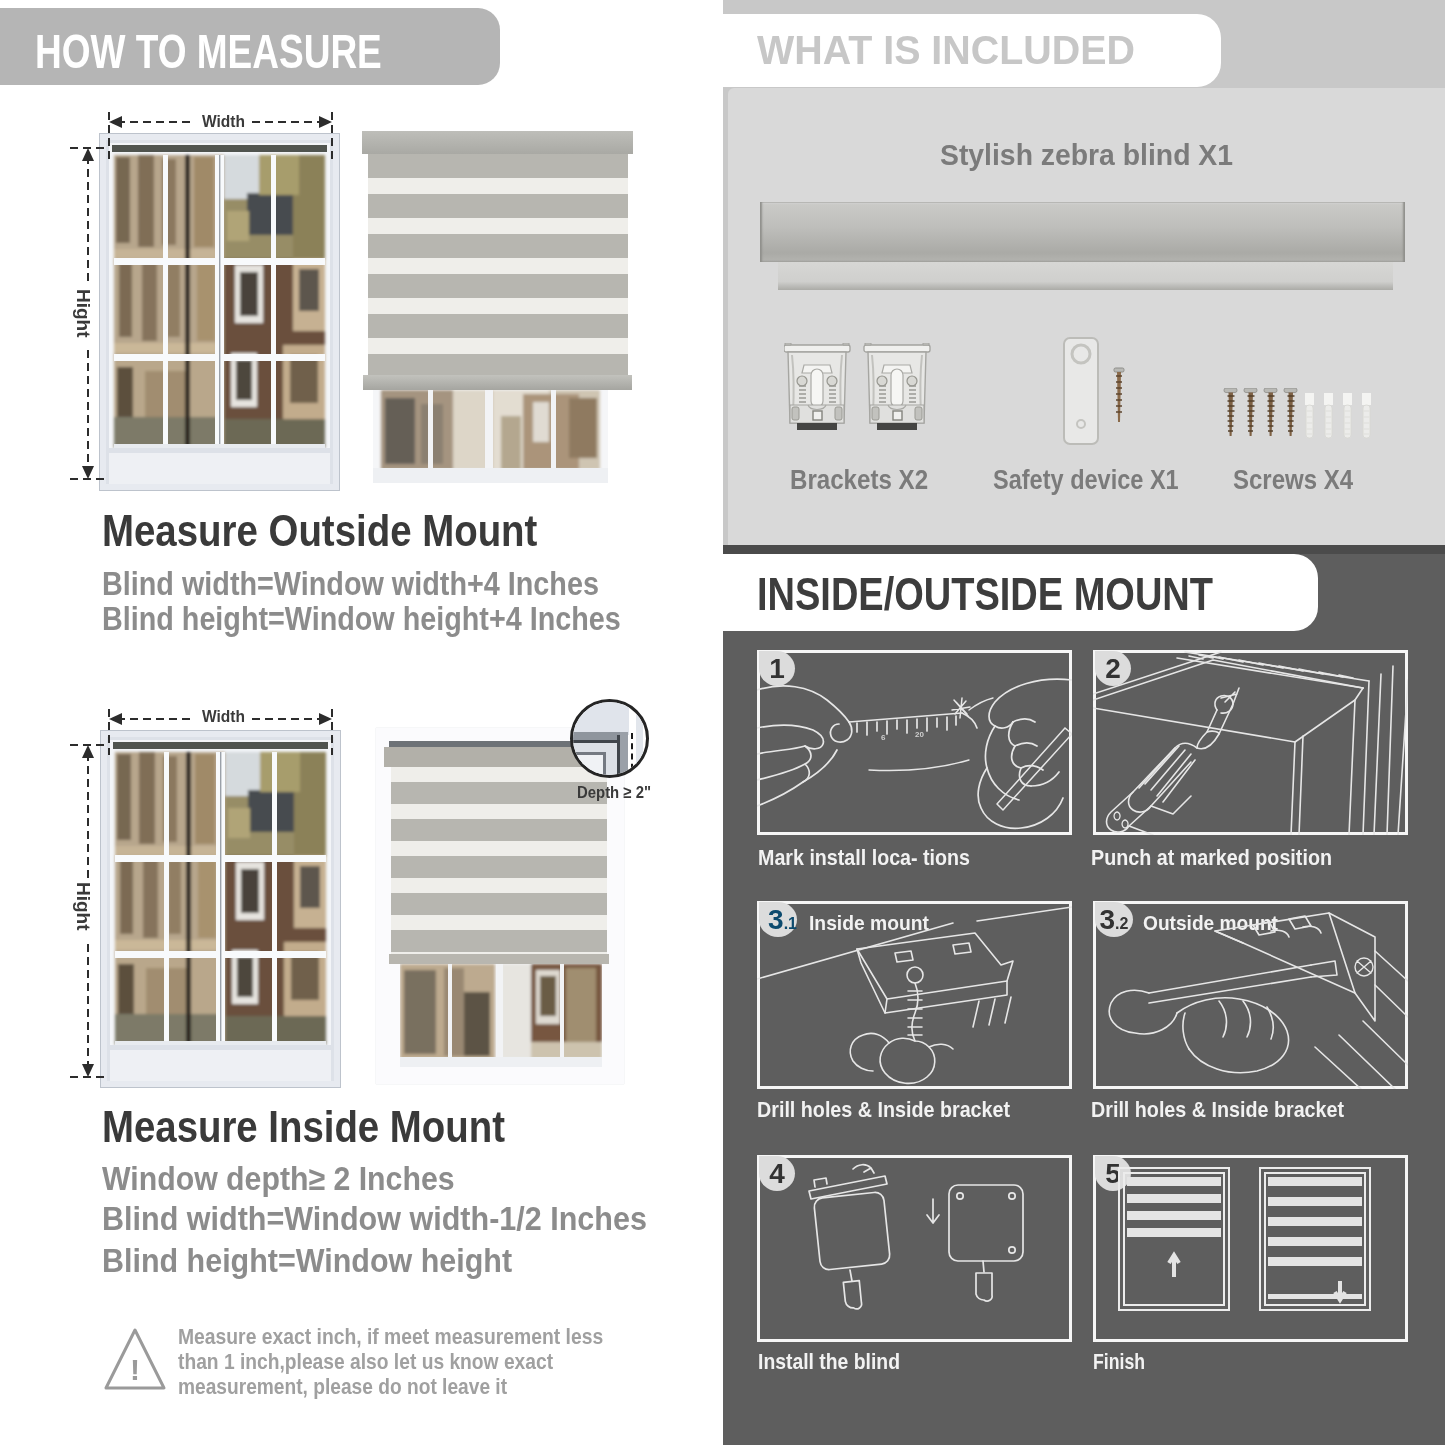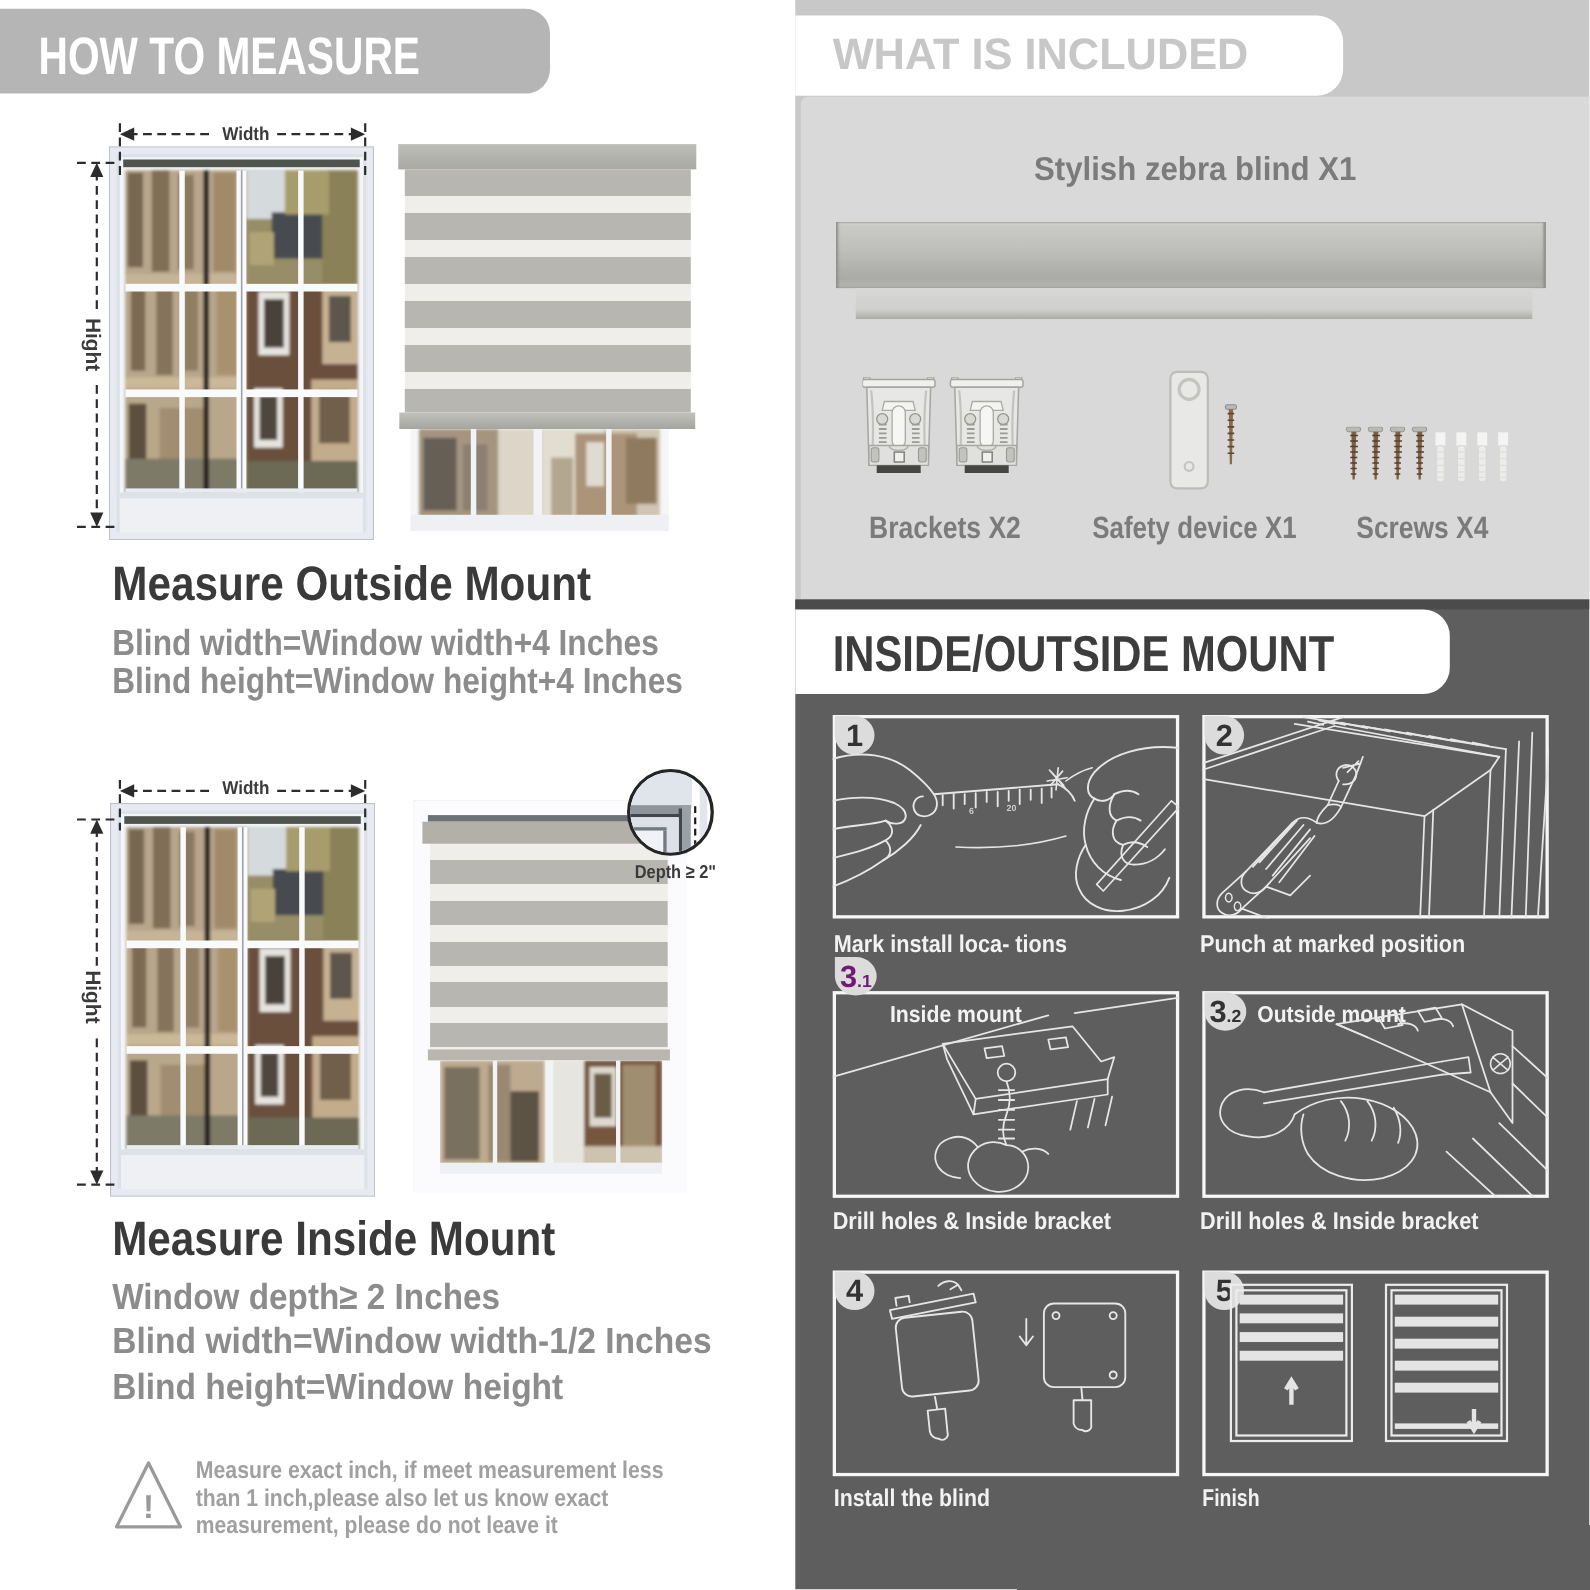--- a/index.html
+++ b/index.html
@@ -280,21 +280,21 @@
 
 <div class="abs pnl" style="left:757px;top:650px;width:315px;height:185px;border:3px solid #f6f6f6;box-sizing:border-box;"></div>
 <div class="abs pnl" style="left:1093px;top:650px;width:315px;height:185px;border:3px solid #f6f6f6;box-sizing:border-box;"></div>
 <div class="abs pnl" style="left:757px;top:901px;width:315px;height:188px;border:3px solid #f6f6f6;box-sizing:border-box;"></div>
 <div class="abs pnl" style="left:1093px;top:901px;width:315px;height:188px;border:3px solid #f6f6f6;box-sizing:border-box;"></div>
 <div class="abs pnl" style="left:757px;top:1155px;width:315px;height:187px;border:3px solid #f6f6f6;box-sizing:border-box;"></div>
 <div class="abs pnl" style="left:1093px;top:1155px;width:315px;height:187px;border:3px solid #f6f6f6;box-sizing:border-box;"></div>
 
 <div class="abs" style="left:759px;top:651px;width:36px;height:35px;background:#dcdcdc;border-radius:0 50% 50% 50%;color:#333;font-size:28px;text-align:center;line-height:35px;">1</div>
 <div class="abs" style="left:1095px;top:651px;width:36px;height:35px;background:#dcdcdc;border-radius:0 50% 50% 50%;color:#333;font-size:28px;text-align:center;line-height:35px;">2</div>
-<div class="abs" style="left:759px;top:870px;width:38px;height:35px;background:#dcdcdc;border-radius:0 50% 50% 50%;color:#701a75;font-size:28px;text-align:center;line-height:35px;">3<span style="font-size:16px;">.1</span></div>
+<div class="abs" style="left:759px;top:902px;width:38px;height:35px;background:#dcdcdc;border-radius:0 50% 50% 50%;color:#0c4a6e;font-size:28px;text-align:right;line-height:35px;">3<span style="font-size:16px;">.1</span></div>
 <div class="abs" style="left:1095px;top:902px;width:38px;height:35px;background:#dcdcdc;border-radius:0 50% 50% 50%;color:#333;font-size:28px;text-align:center;line-height:35px;">3<span style="font-size:16px;">.2</span></div>
 <div class="abs" style="left:759px;top:1156px;width:36px;height:35px;background:#dcdcdc;border-radius:0 50% 50% 50%;color:#333;font-size:28px;text-align:center;line-height:35px;">4</div>
 <div class="abs" style="left:1095px;top:1156px;width:36px;height:35px;background:#dcdcdc;border-radius:0 50% 50% 50%;color:#333;font-size:28px;text-align:center;line-height:35px;">5</div>
 
 <div class="txt" id="t_in" style="left:809px;top:912px;font-size:21px;color:#f2f2f2;transform:scaleX(0.918);">Inside mount</div>
 <div class="txt" id="t_out" style="left:1143px;top:912px;font-size:21px;color:#f2f2f2;transform:scaleX(0.911);">Outside mount</div>
 
 <div class="txt" id="t_p1" style="left:758px;top:847px;font-size:22px;color:#f2f2f2;transform:scaleX(0.894);">Mark install loca- tions</div>
 <div class="txt" id="t_p2" style="left:1091px;top:847px;font-size:22px;color:#f2f2f2;transform:scaleX(0.896);">Punch at  marked position</div>
 <div class="txt" id="t_p3" style="left:757px;top:1099px;font-size:22px;color:#f2f2f2;transform:scaleX(0.896);">Drill holes &amp;  Inside bracket</div>

